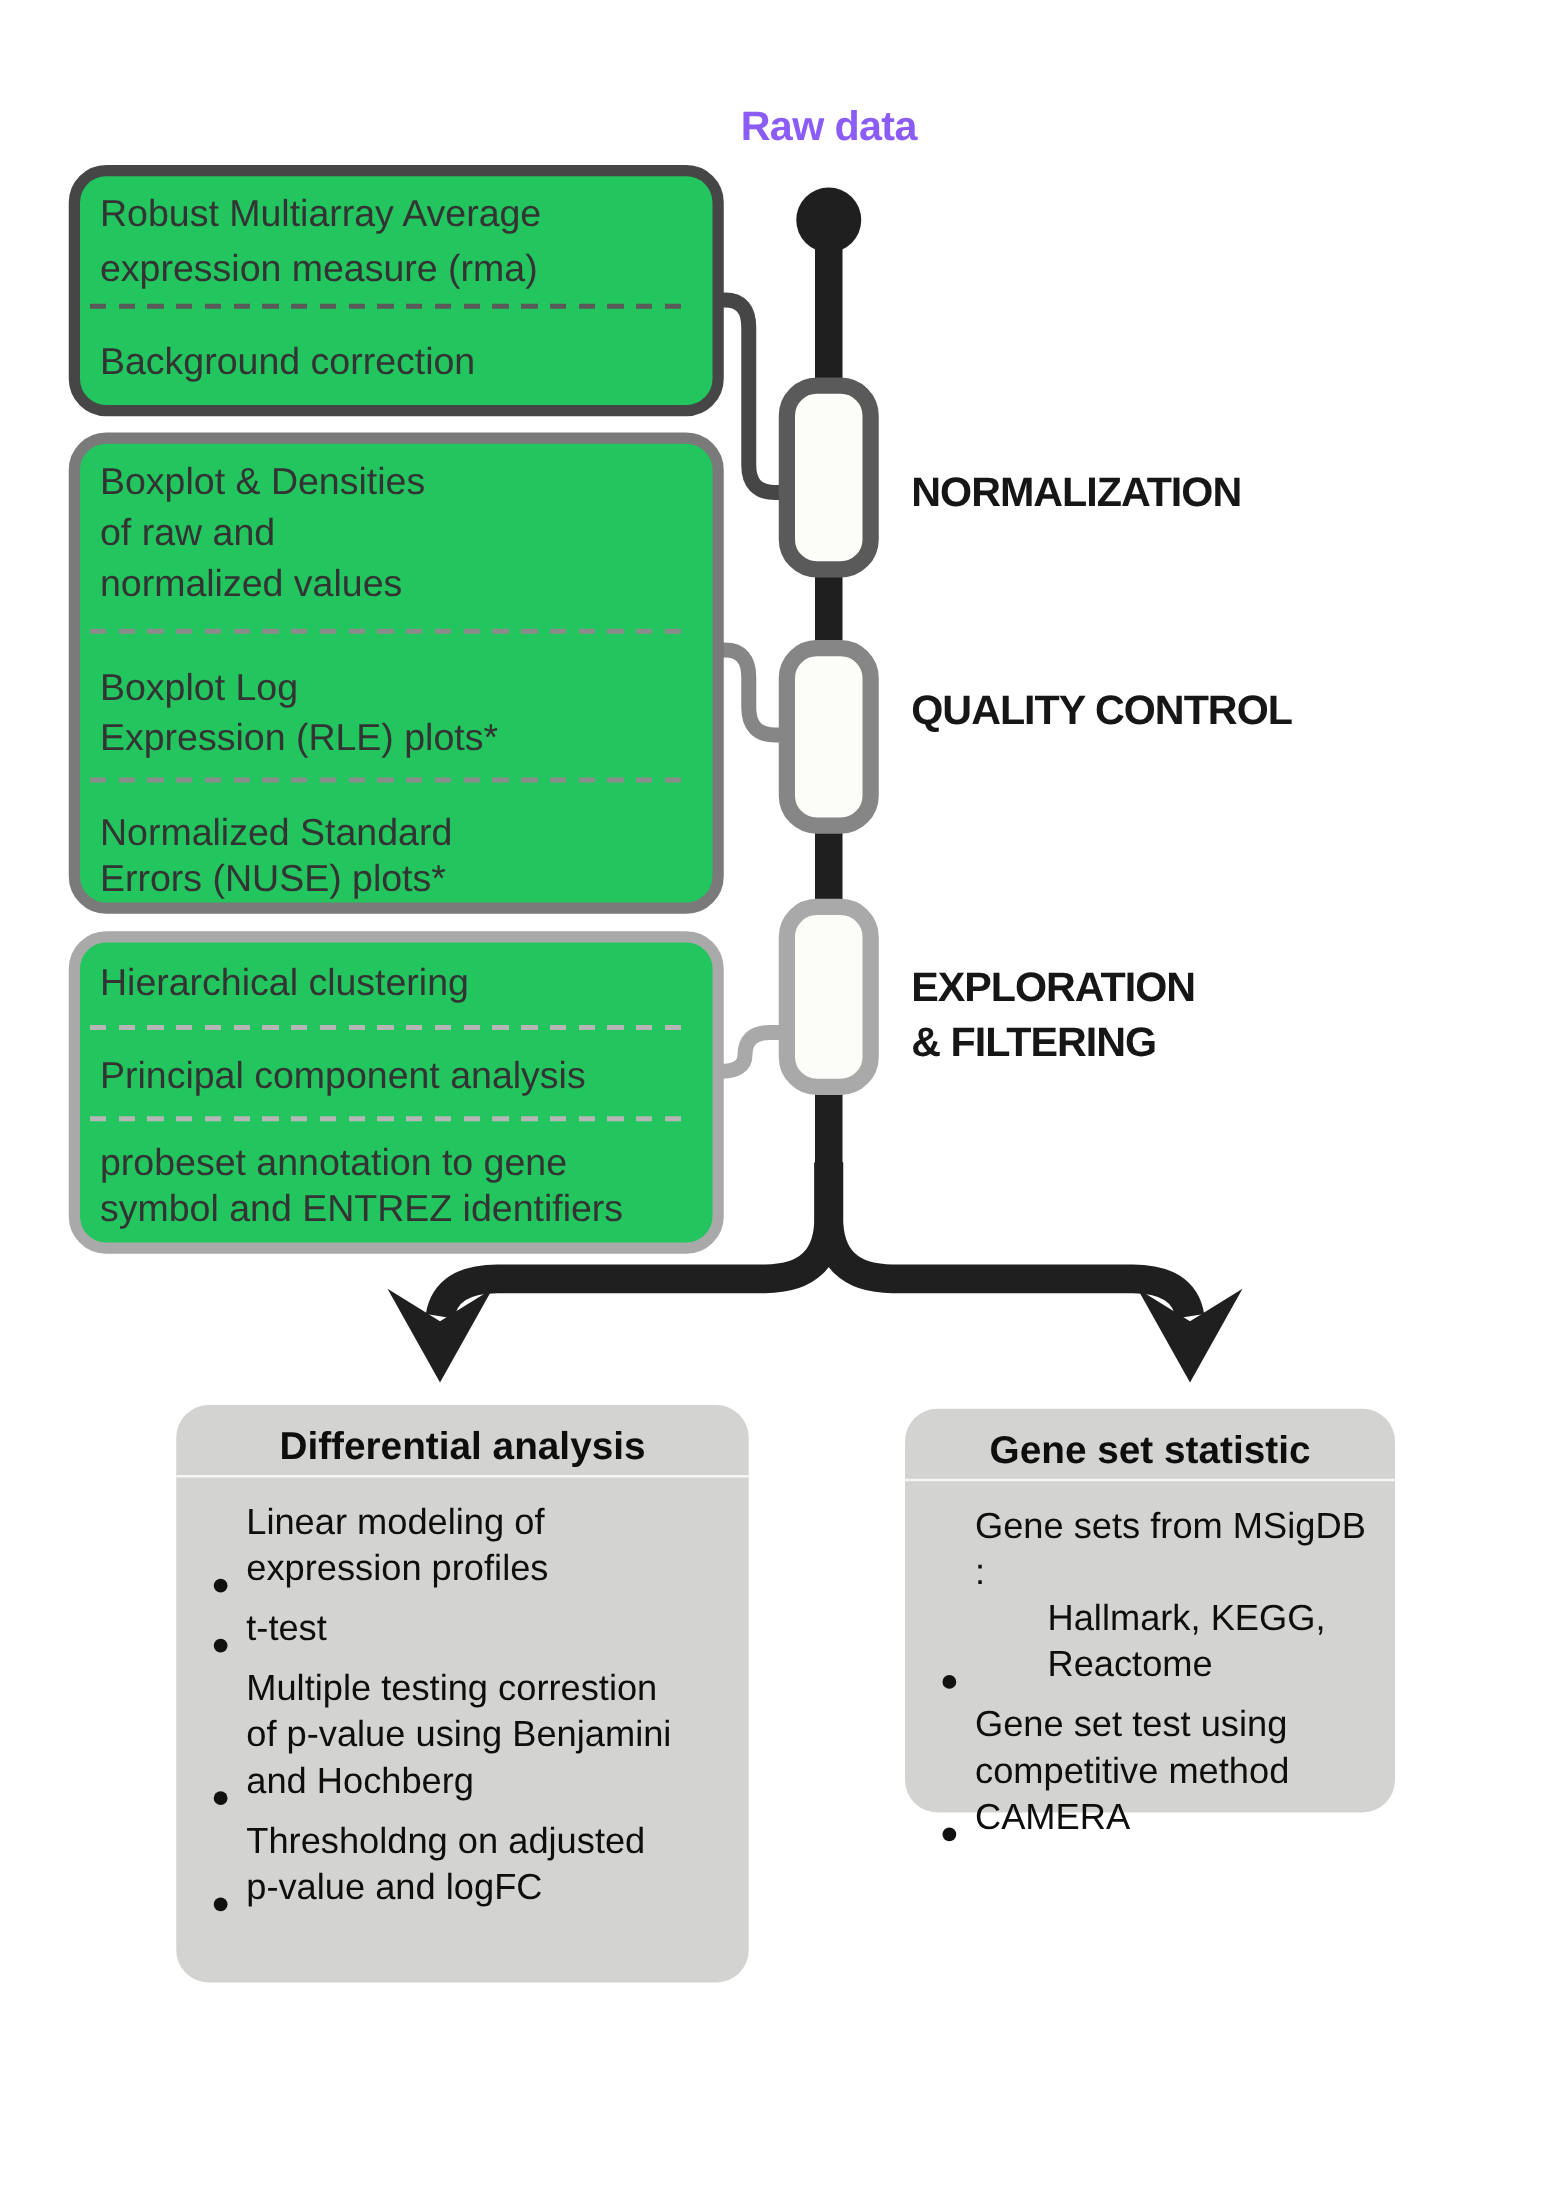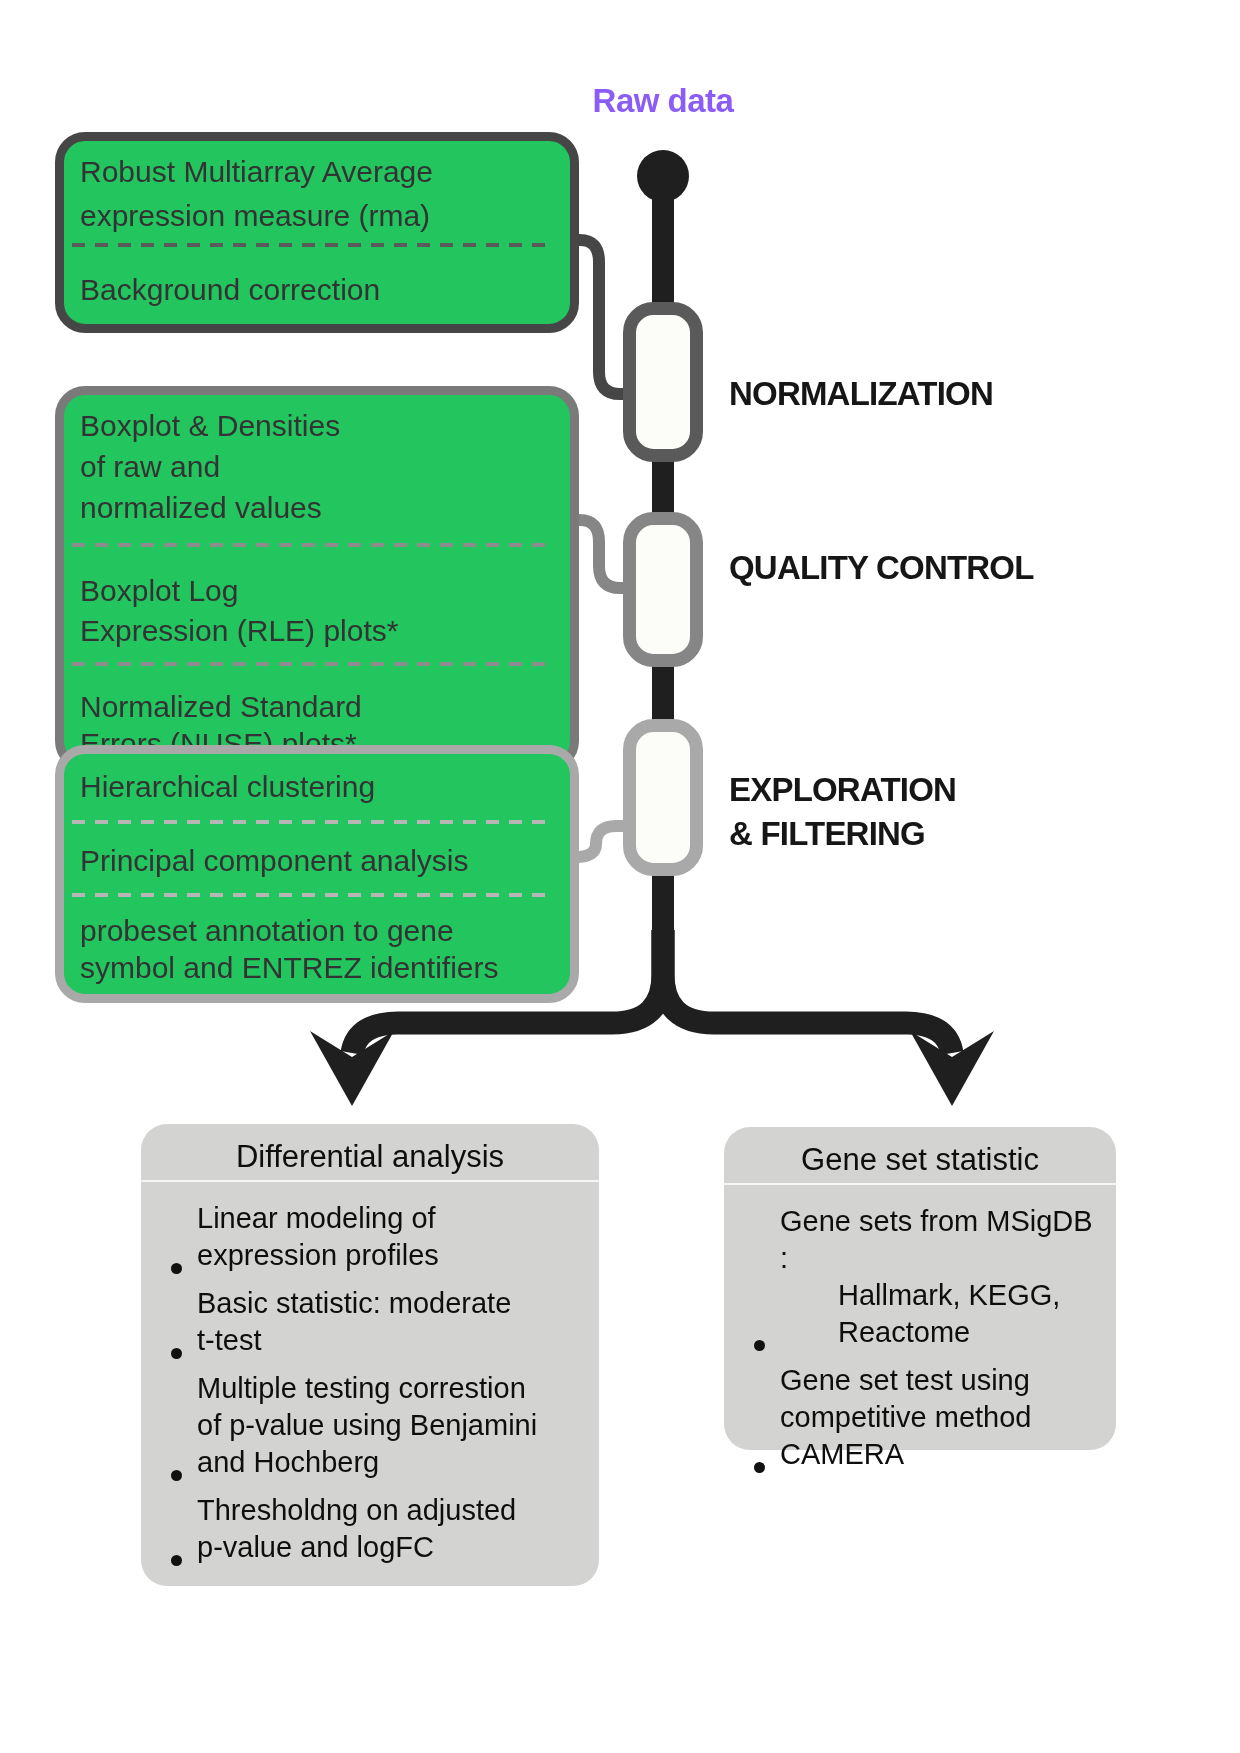--- a/index.html
+++ b/index.html
@@ -16,34 +16,34 @@
 
   
   .mbox{position:absolute;left:55px;width:506px;background:#22c55e;border-radius:30px;}
   .mbox .line{position:absolute;left:16px;right:10px;font-size:30px;line-height:37px;color:#333333;}
   .dash{position:absolute;left:8px;right:18px;height:4px;}
   .dash.d1{background:repeating-linear-gradient(90deg,#5a5a5a 0 13px,transparent 13px 23px);}
   .dash.d2{background:repeating-linear-gradient(90deg,#8c8c8c 0 13px,transparent 13px 23px);}
   .dash.d3{background:repeating-linear-gradient(90deg,#b6b6b6 0 13px,transparent 13px 23px);}
 
   #mbox1{top:132px;height:183px;border:9px solid #464646;}
-  #mbox2{top:346px;height:367px;border:9px solid #7a7a7a;margin-top:40px;}
+  #mbox2{top:346px;height:367px;border:9px solid #7a7a7a;}
   #mbox3{top:745px;height:240px;border:9px solid #a9a9a9;text-decoration:underline;}
 
   
   .stage-label{
     position:absolute;left:729px;font-size:33px;font-weight:bold;color:#161616;
     line-height:44px;letter-spacing:-0.8px;width:420px;
   }
 
   
   .obox{position:absolute;background:#d3d3d1;border-radius:26px;}
   .obox .otitle{
     position:absolute;left:0;right:0;top:12px;text-align:center;
-    font-size:31px;color:#0e0e0e;line-height:42px;
+    font-size:31px;color:#0e0e0e;line-height:42px;font-weight:bold;
   }
   .obox .osep{position:absolute;left:0;right:0;top:56px;height:2px;background:#f6f6f4;}
   .obox .bullets{position:absolute;left:30px;right:8px;top:76px;}
   .bullet{display:flex;gap:15px;margin-bottom:11px;align-items:flex-end;}
   .bullet .bdot{flex:0 0 11px;width:11px;height:11px;border-radius:50%;background:#111111;margin-top:13px;}
   .bullet .blines{font-size:29px;line-height:37px;color:#0e0e0e;}
   .blines .ind{padding-left:58px;}
 
   #obox-left{left:141px;top:1124px;width:458px;height:462px;}
   #obox-right{left:724px;top:1127px;width:392px;height:323px;}
@@ -120,21 +120,20 @@
       <div class="bullet">
         <span class="bdot"></span>
         <div class="blines">
           <div>Linear modeling of</div>
           <div>expression profiles</div>
         </div>
       </div>
       <div class="bullet">
         <span class="bdot"></span>
         <div class="blines">
-          <div>Basic statistic: moderate</div>
           <div>t-test</div>
         </div>
       </div>
       <div class="bullet">
         <span class="bdot"></span>
         <div class="blines">
           <div>Multiple testing correstion</div>
           <div>of p-value using Benjamini</div>
           <div>and Hochberg</div>
         </div>

